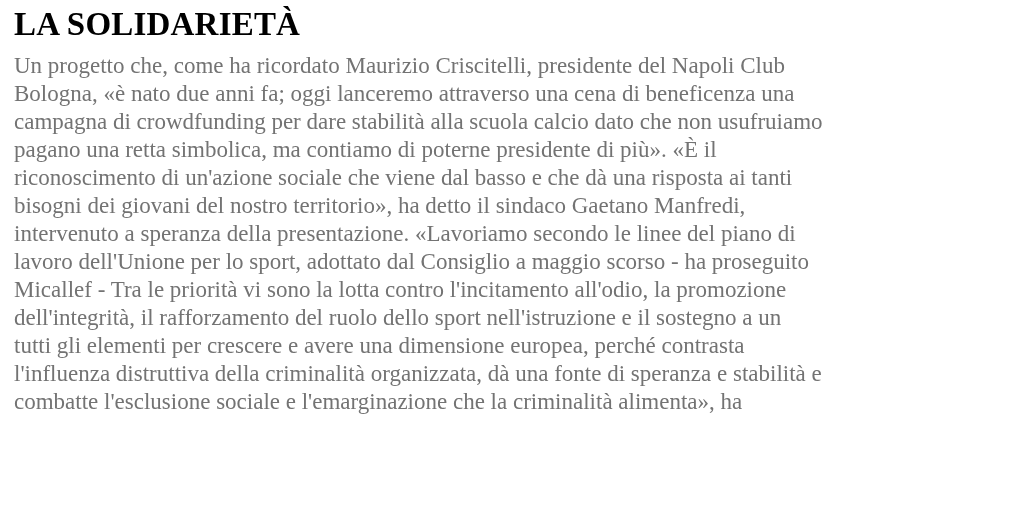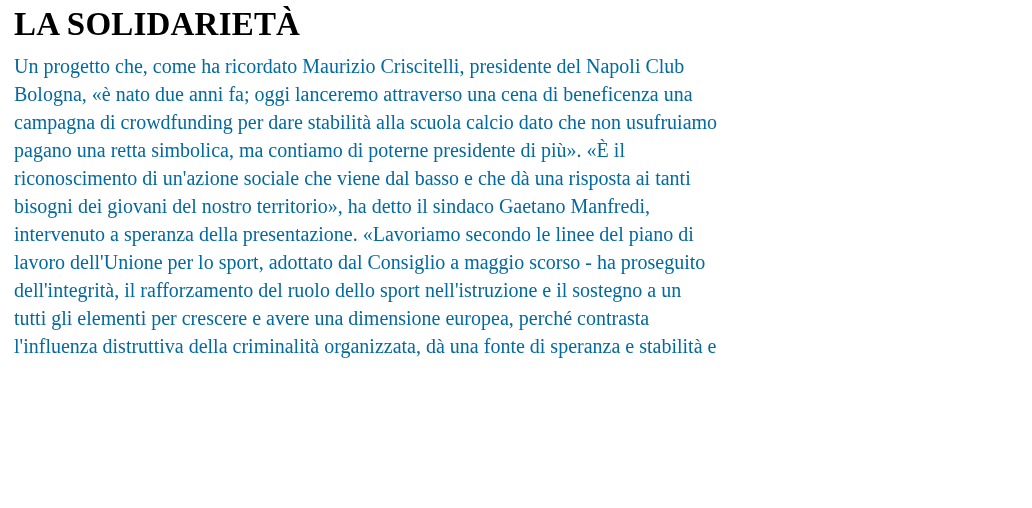--- a/index.html
+++ b/index.html
@@ -22,40 +22,42 @@
   }
   .article-title {
     margin: 0 0 9px 0;
     font-size: 33px;
     font-weight: bold;
     line-height: 38px;
     letter-spacing: 0.2px;
     color: #000000;
   }
   .article-body {
-    font-size: 20px;
+    font-size: 23px;
     line-height: 28px;
-    color: #0369a1;
+    color: #737373;
   }
   .paragraph-line {
     white-space: nowrap;
     overflow: visible;
   }
 </style>
 </head>
 <body>
 
 <div class="page">
   <h1 class="article-title">LA SOLIDARIETÀ</h1>
   <div class="article-body">
       <div class="paragraph-line">Un progetto che, come ha ricordato Maurizio Criscitelli, presidente del Napoli Club</div>
       <div class="paragraph-line">Bologna, «è nato due anni fa; oggi lanceremo attraverso una cena di beneficenza una</div>
       <div class="paragraph-line">campagna di crowdfunding per dare stabilità alla scuola calcio dato che non usufruiamo</div>
       <div class="paragraph-line">pagano una retta simbolica, ma contiamo di poterne presidente di più». «È il</div>
       <div class="paragraph-line">riconoscimento di un'azione sociale che viene dal basso e che dà una risposta ai tanti</div>
       <div class="paragraph-line">bisogni dei giovani del nostro territorio», ha detto il sindaco Gaetano Manfredi,</div>
       <div class="paragraph-line">intervenuto a speranza della presentazione. «Lavoriamo secondo le linee del piano di</div>
       <div class="paragraph-line">lavoro dell'Unione per lo sport, adottato dal Consiglio a maggio scorso - ha proseguito</div>
+      <div class="paragraph-line">Micallef - Tra le priorità vi sono la lotta contro l'incitamento all'odio, la promozione</div>
       <div class="paragraph-line">dell'integrità, il rafforzamento del ruolo dello sport nell'istruzione e il sostegno a un</div>
       <div class="paragraph-line">tutti gli elementi per crescere e avere una dimensione europea, perché contrasta</div>
       <div class="paragraph-line">l'influenza distruttiva della criminalità organizzata, dà una fonte di speranza e stabilità e</div>
+      <div class="paragraph-line">combatte l'esclusione sociale e l'emarginazione che la criminalità alimenta», ha</div>
     </div>
 </div>
 
 </body></html>

